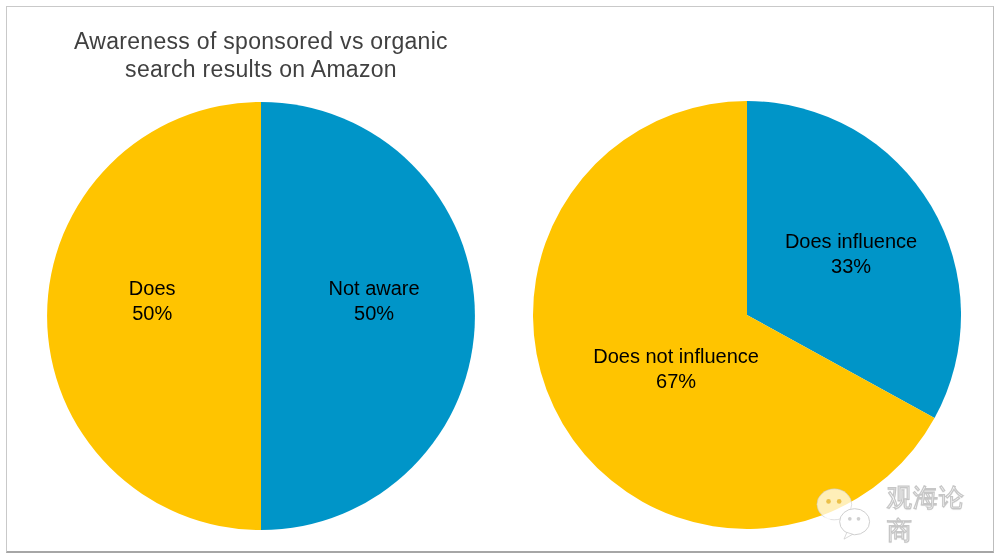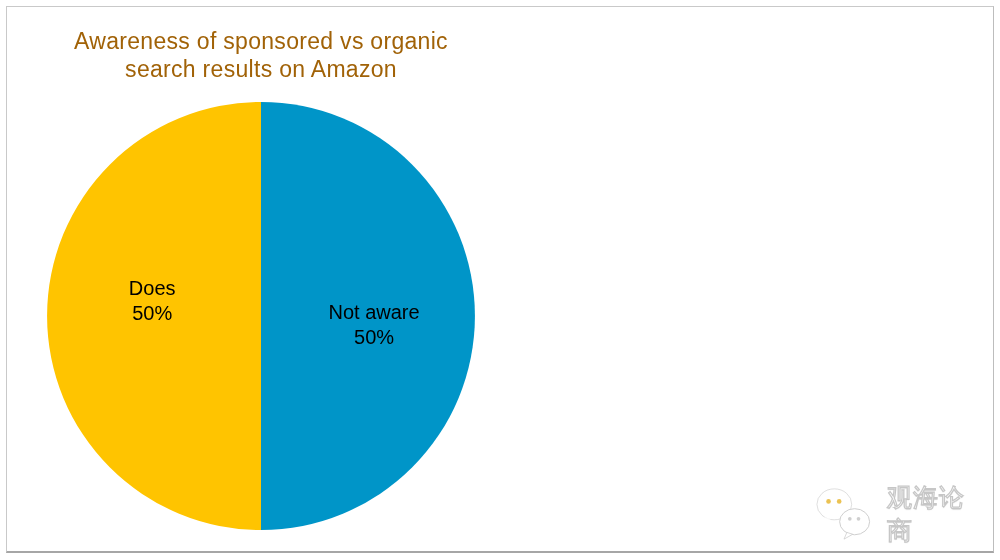--- a/index.html
+++ b/index.html
@@ -11,21 +11,21 @@
     position:absolute;left:6px;top:6px;right:6px;bottom:7px;
     border:1px solid #c9c9c9;border-bottom:2px solid #a6a6a6;border-right-color:#bdbdbd;
     pointer-events:none;
   }
   .panel{position:absolute;top:0;height:560px;width:500px;}
   .panel.left{left:0;}
   .panel.right{left:500px;}
   .chart-title{
     position:absolute;top:27px;width:400px;margin:0;
     font-size:23px;line-height:28px;font-weight:400;letter-spacing:.3px;
-    text-align:center;color:#a16207;
+    text-align:center;color:#404040;
   }
   .pie-box{position:absolute;width:430px;height:430px;}
   .pie-box svg{position:absolute;left:0;top:0;width:100%;height:100%;}
   .slice-label{
     position:absolute;transform:translate(-50%,-50%);
     font-size:20px;line-height:25px;text-align:center;white-space:nowrap;color:#000;
   }
   .watermark{
     position:absolute;left:813px;top:484px;width:175px;height:60px;
     display:flex;align-items:center;pointer-events:none;
@@ -49,28 +49,42 @@
     <h2 class="chart-title" style="left:61px">Awareness of sponsored vs organic search results on Amazon</h2>
     <div class="pie-box" style="left:46px;top:101px">
         <svg viewBox="0 0 430 430">
           <path d="M 215 215 L 215.00 429.00 A 214 214 0 0 1 215.00 1.00 Z" fill="#FFC400"></path>
           <path d="M 215 215 L 215.00 1.00 A 214 214 0 0 1 215.00 429.00 Z" fill="#0095C8"></path>
         </svg>
         <div class="slice-label" style="left: 24.7%; top: 46.5%;">
           <div>Does</div>
           <div>50%</div>
         </div>
-        <div class="slice-label" style="left: 76.3%; top: 46.5%; margin-top: 24px;">
+        <div class="slice-label" style="left: 76.3%; top: 46.5%;">
           <div>Not aware</div>
           <div>50%</div>
         </div>
       </div>
   </section>
 
   <section class="panel right">
+    <div class="pie-box" style="left:32px;top:100px">
+        <svg viewBox="0 0 430 430">
+          <path d="M 215 215 L 215.00 1.00 A 214 214 0 0 1 402.53 318.10 Z" fill="#0095C8"></path>
+          <path d="M 215 215 L 402.53 318.10 A 214 214 0 1 1 215.00 1.00 Z" fill="#FFC400"></path>
+        </svg>
+        <div class="slice-label" style="left: 74.2%; top: 35.8%;">
+          <div>Does influence</div>
+          <div>33%</div>
+        </div>
+        <div class="slice-label" style="left: 33.5%; top: 62.5%;">
+          <div>Does not influence</div>
+          <div>67%</div>
+        </div>
+      </div>
   </section>
 
   <div class="watermark">
     <svg class="wm-icon" viewBox="0 0 64 60">
 
       <ellipse cx="22" cy="20" rx="18" ry="16" fill="rgba(255,255,255,0.72)" stroke="rgba(195,195,195,0.55)" stroke-width="1"></ellipse>
       <path d="M12 33 L9 41 L19 35 Z" fill="rgba(255,255,255,0.72)"></path>
       <circle cx="16" cy="17" r="2.4" fill="rgba(231,183,52,0.85)"></circle>
       <circle cx="27" cy="17" r="2.4" fill="rgba(231,183,52,0.85)"></circle>
 

